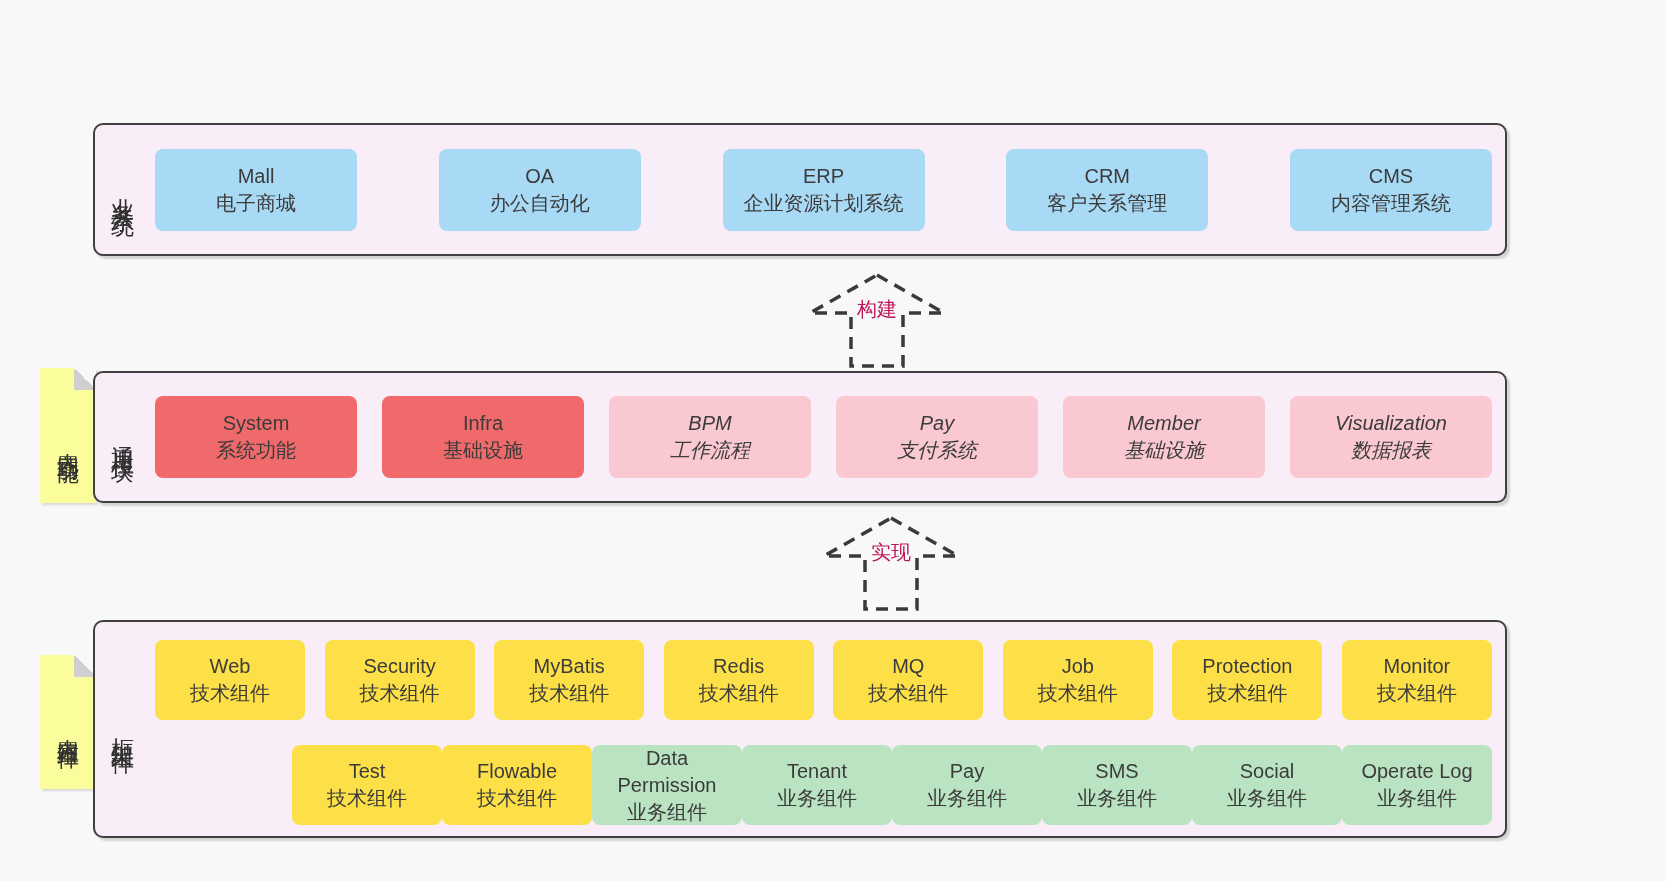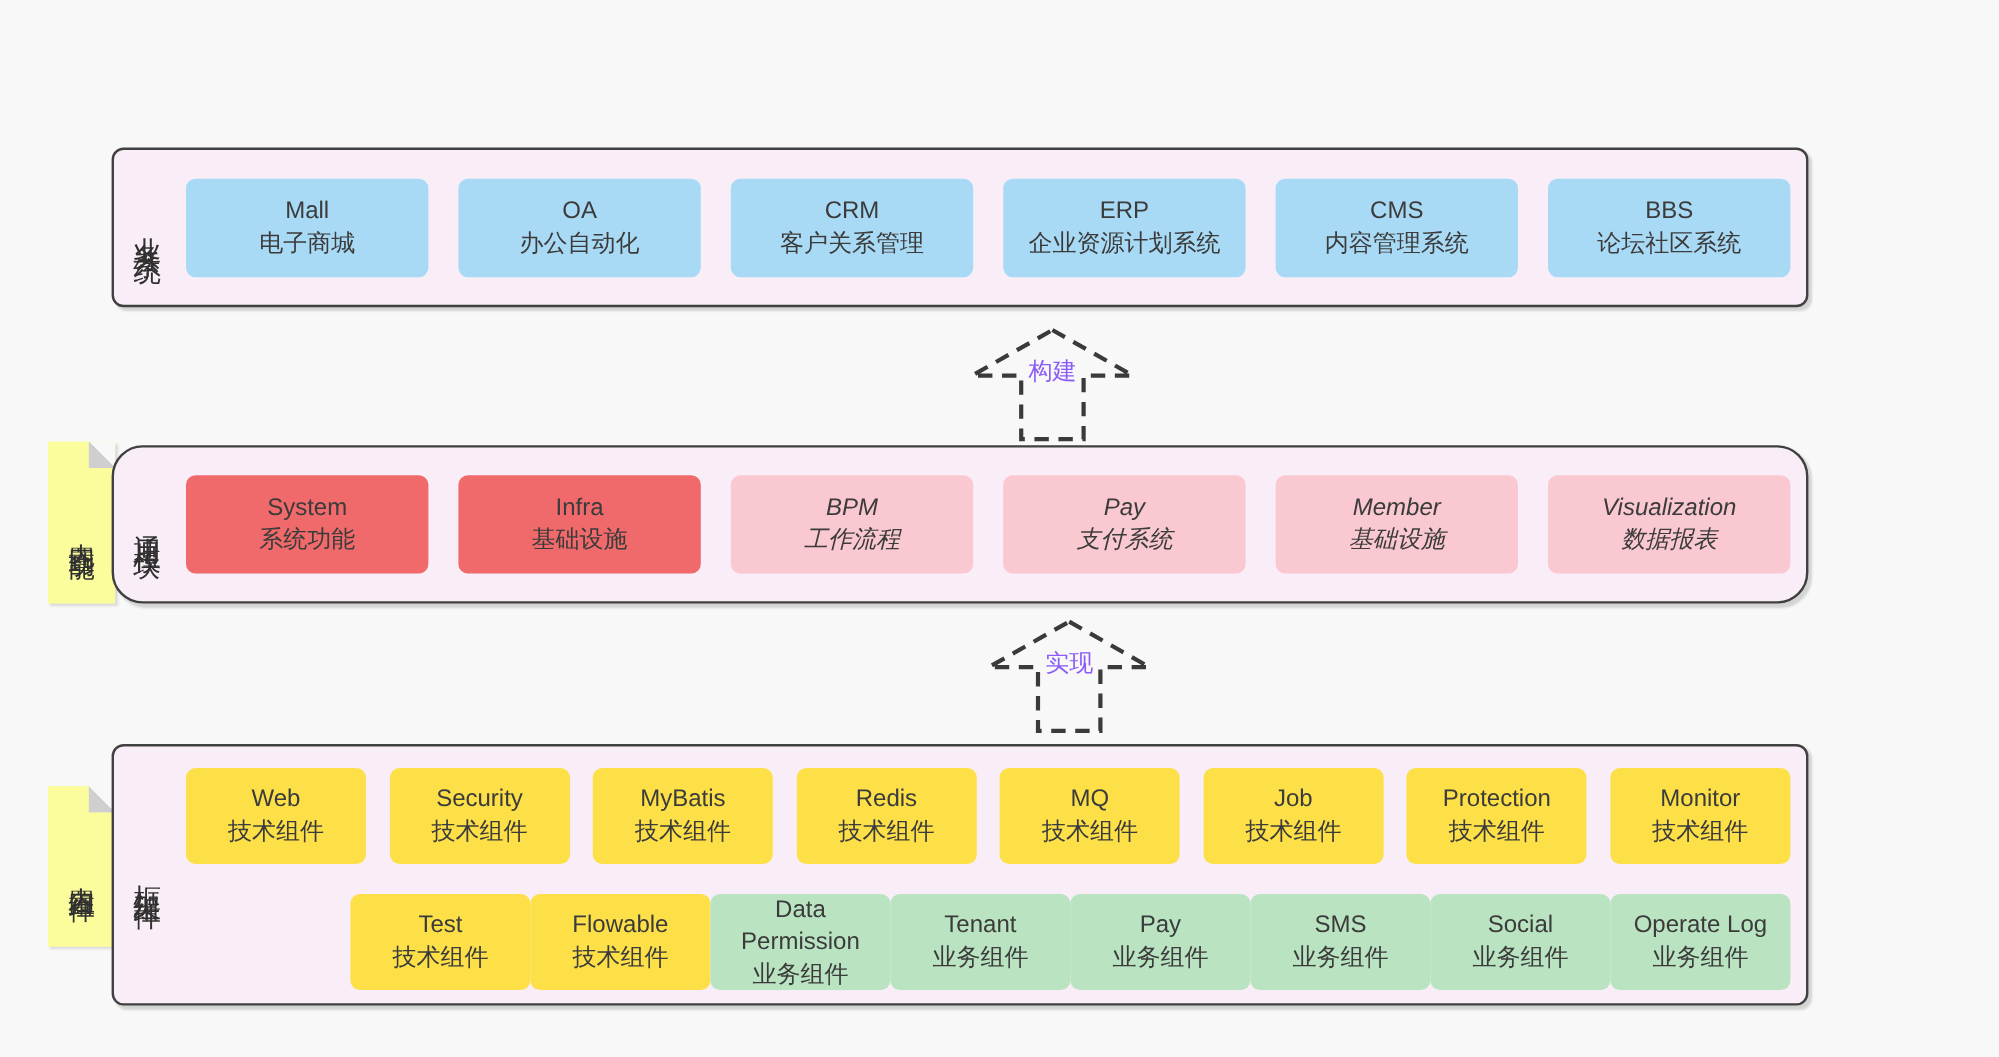--- a/index.html
+++ b/index.html
@@ -11,21 +11,21 @@
   }
   .canvas{position:absolute;inset:0;}
 
   
   .layer{
     position:absolute;left:93px;width:1414px;box-sizing:border-box;
     background:#f9eef7;border:2px solid #404040;border-radius:10px;
     box-shadow:3px 3px 2px rgba(0,0,0,0.15);
   }
   .layer-business{top:123px;height:133px;}
-  .layer-modules{top:371px;height:132px;border-radius:26px;}
+  .layer-modules{top:371px;height:132px;}
   .layer-components{top:620px;height:218px;}
 
   .vlabel{
     position:absolute;left:13px;top:50%;transform:translateY(-50%);
     writing-mode:vertical-rl;text-orientation:upright;
     font-size:23px;letter-spacing:5px;color:#303030;white-space:nowrap;
   }
 
   .boxrow{
     position:absolute;left:60px;right:13px;
@@ -67,54 +67,50 @@
     font-size:22px;letter-spacing:3px;color:#303030;margin-top:5px;white-space:nowrap;
   }
 
   
   .arrow{position:absolute;width:140px;height:98px;}
   .arrow-build{left:807px;top:272px;}
   .arrow-implement{left:821px;top:515px;}
   .arrow svg{position:absolute;inset:0;}
   .arrow .alabel{
     position:absolute;left:50%;top:24px;transform:translateX(-50%);
-    background:#f8f8f8;padding:0 3px;font-size:20px;color:#8b5cf6;white-space:nowrap;
+    background:#f8f8f8;padding:0 3px;font-size:20px;color:#be185d;white-space:nowrap;
   }
 </style>
 </head>
 <body>
 
 <div class="canvas">
 
   <div class="layer layer-business">
     <div class="vlabel">业务系统</div>
     <div class="boxrow row-single">
       <div class="box blue w202">
         <span class="box-name">Mall</span>
         <span class="box-desc">电子商城</span>
       </div>
       <div class="box blue w202">
         <span class="box-name">OA</span>
         <span class="box-desc">办公自动化</span>
       </div>
       <div class="box blue w202">
+        <span class="box-name">ERP</span>
+        <span class="box-desc">企业资源计划系统</span>
+      </div>
+      <div class="box blue w202">
         <span class="box-name">CRM</span>
         <span class="box-desc">客户关系管理</span>
       </div>
       <div class="box blue w202">
-        <span class="box-name">ERP</span>
-        <span class="box-desc">企业资源计划系统</span>
-      </div>
-      <div class="box blue w202">
         <span class="box-name">CMS</span>
         <span class="box-desc">内容管理系统</span>
-      </div>
-      <div class="box blue w202">
-        <span class="box-name">BBS</span>
-        <span class="box-desc">论坛社区系统</span>
       </div>
     </div>
   </div>
 
   <div class="arrow arrow-build">
     <svg viewBox="0 0 140 98">
       <polygon points="70,3 137,41 96,41 96,94 44,94 44,41 3,41" fill="#f8f8f8" stroke="#3a3a3a" stroke-width="3.5" stroke-dasharray="12 8"></polygon>
     </svg>
     <span class="alabel">构建</span>
   </div>

